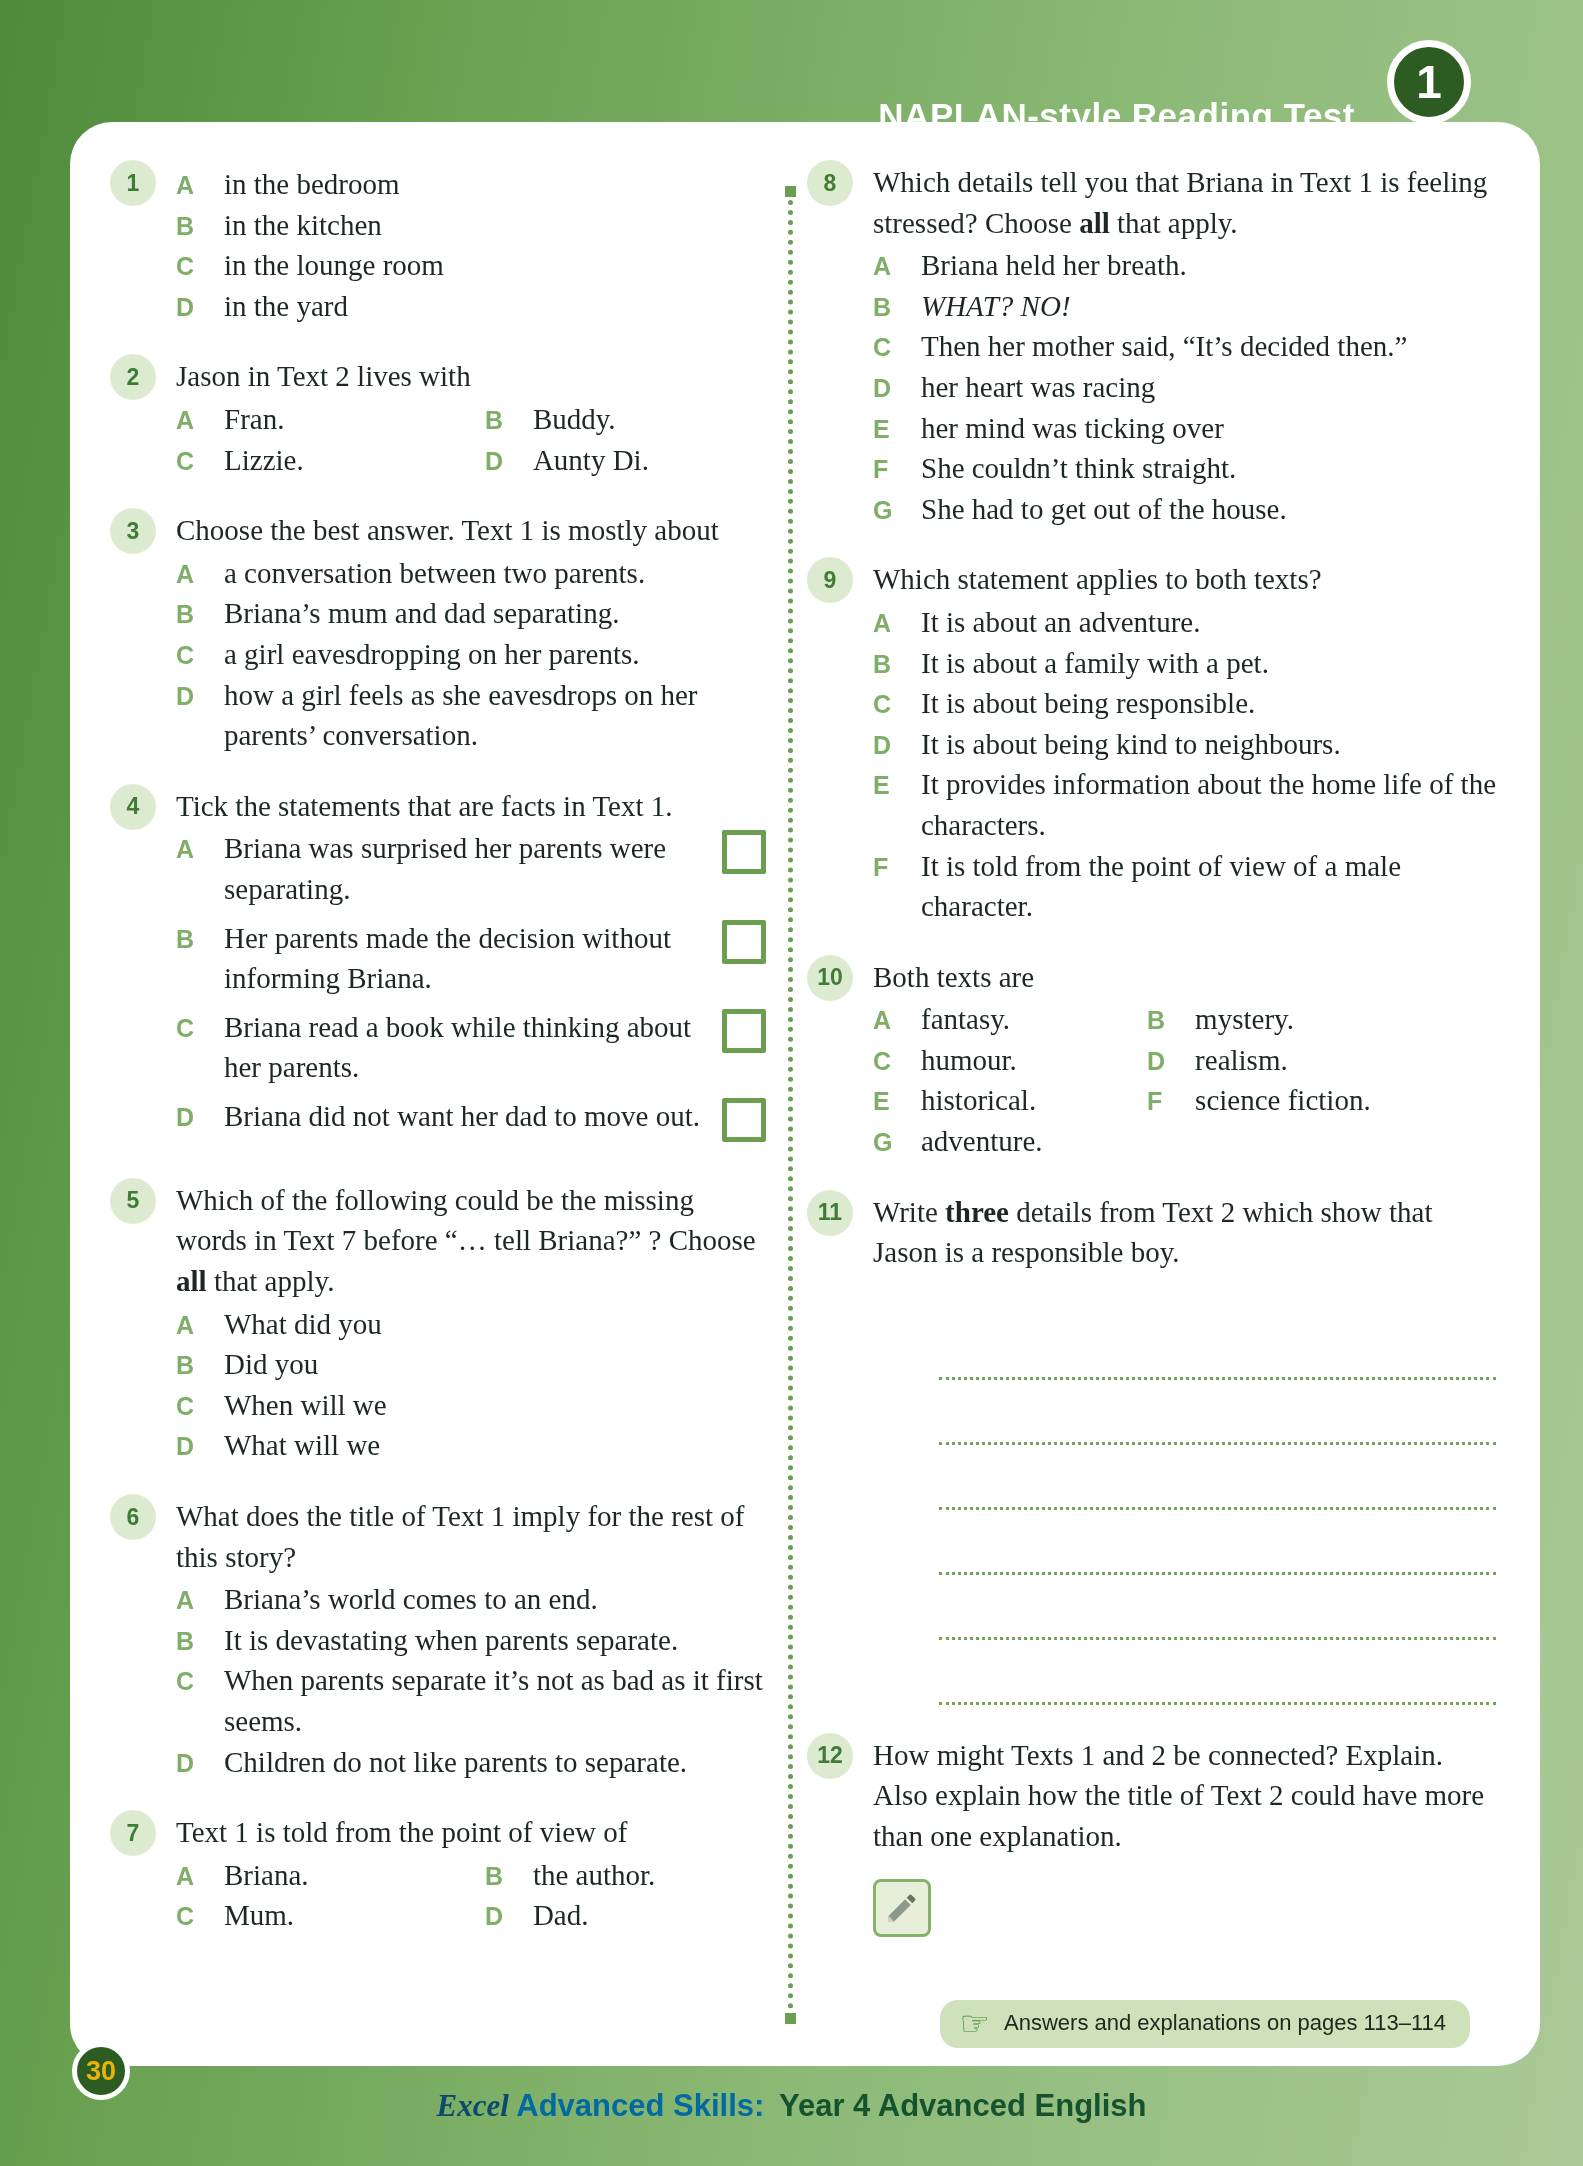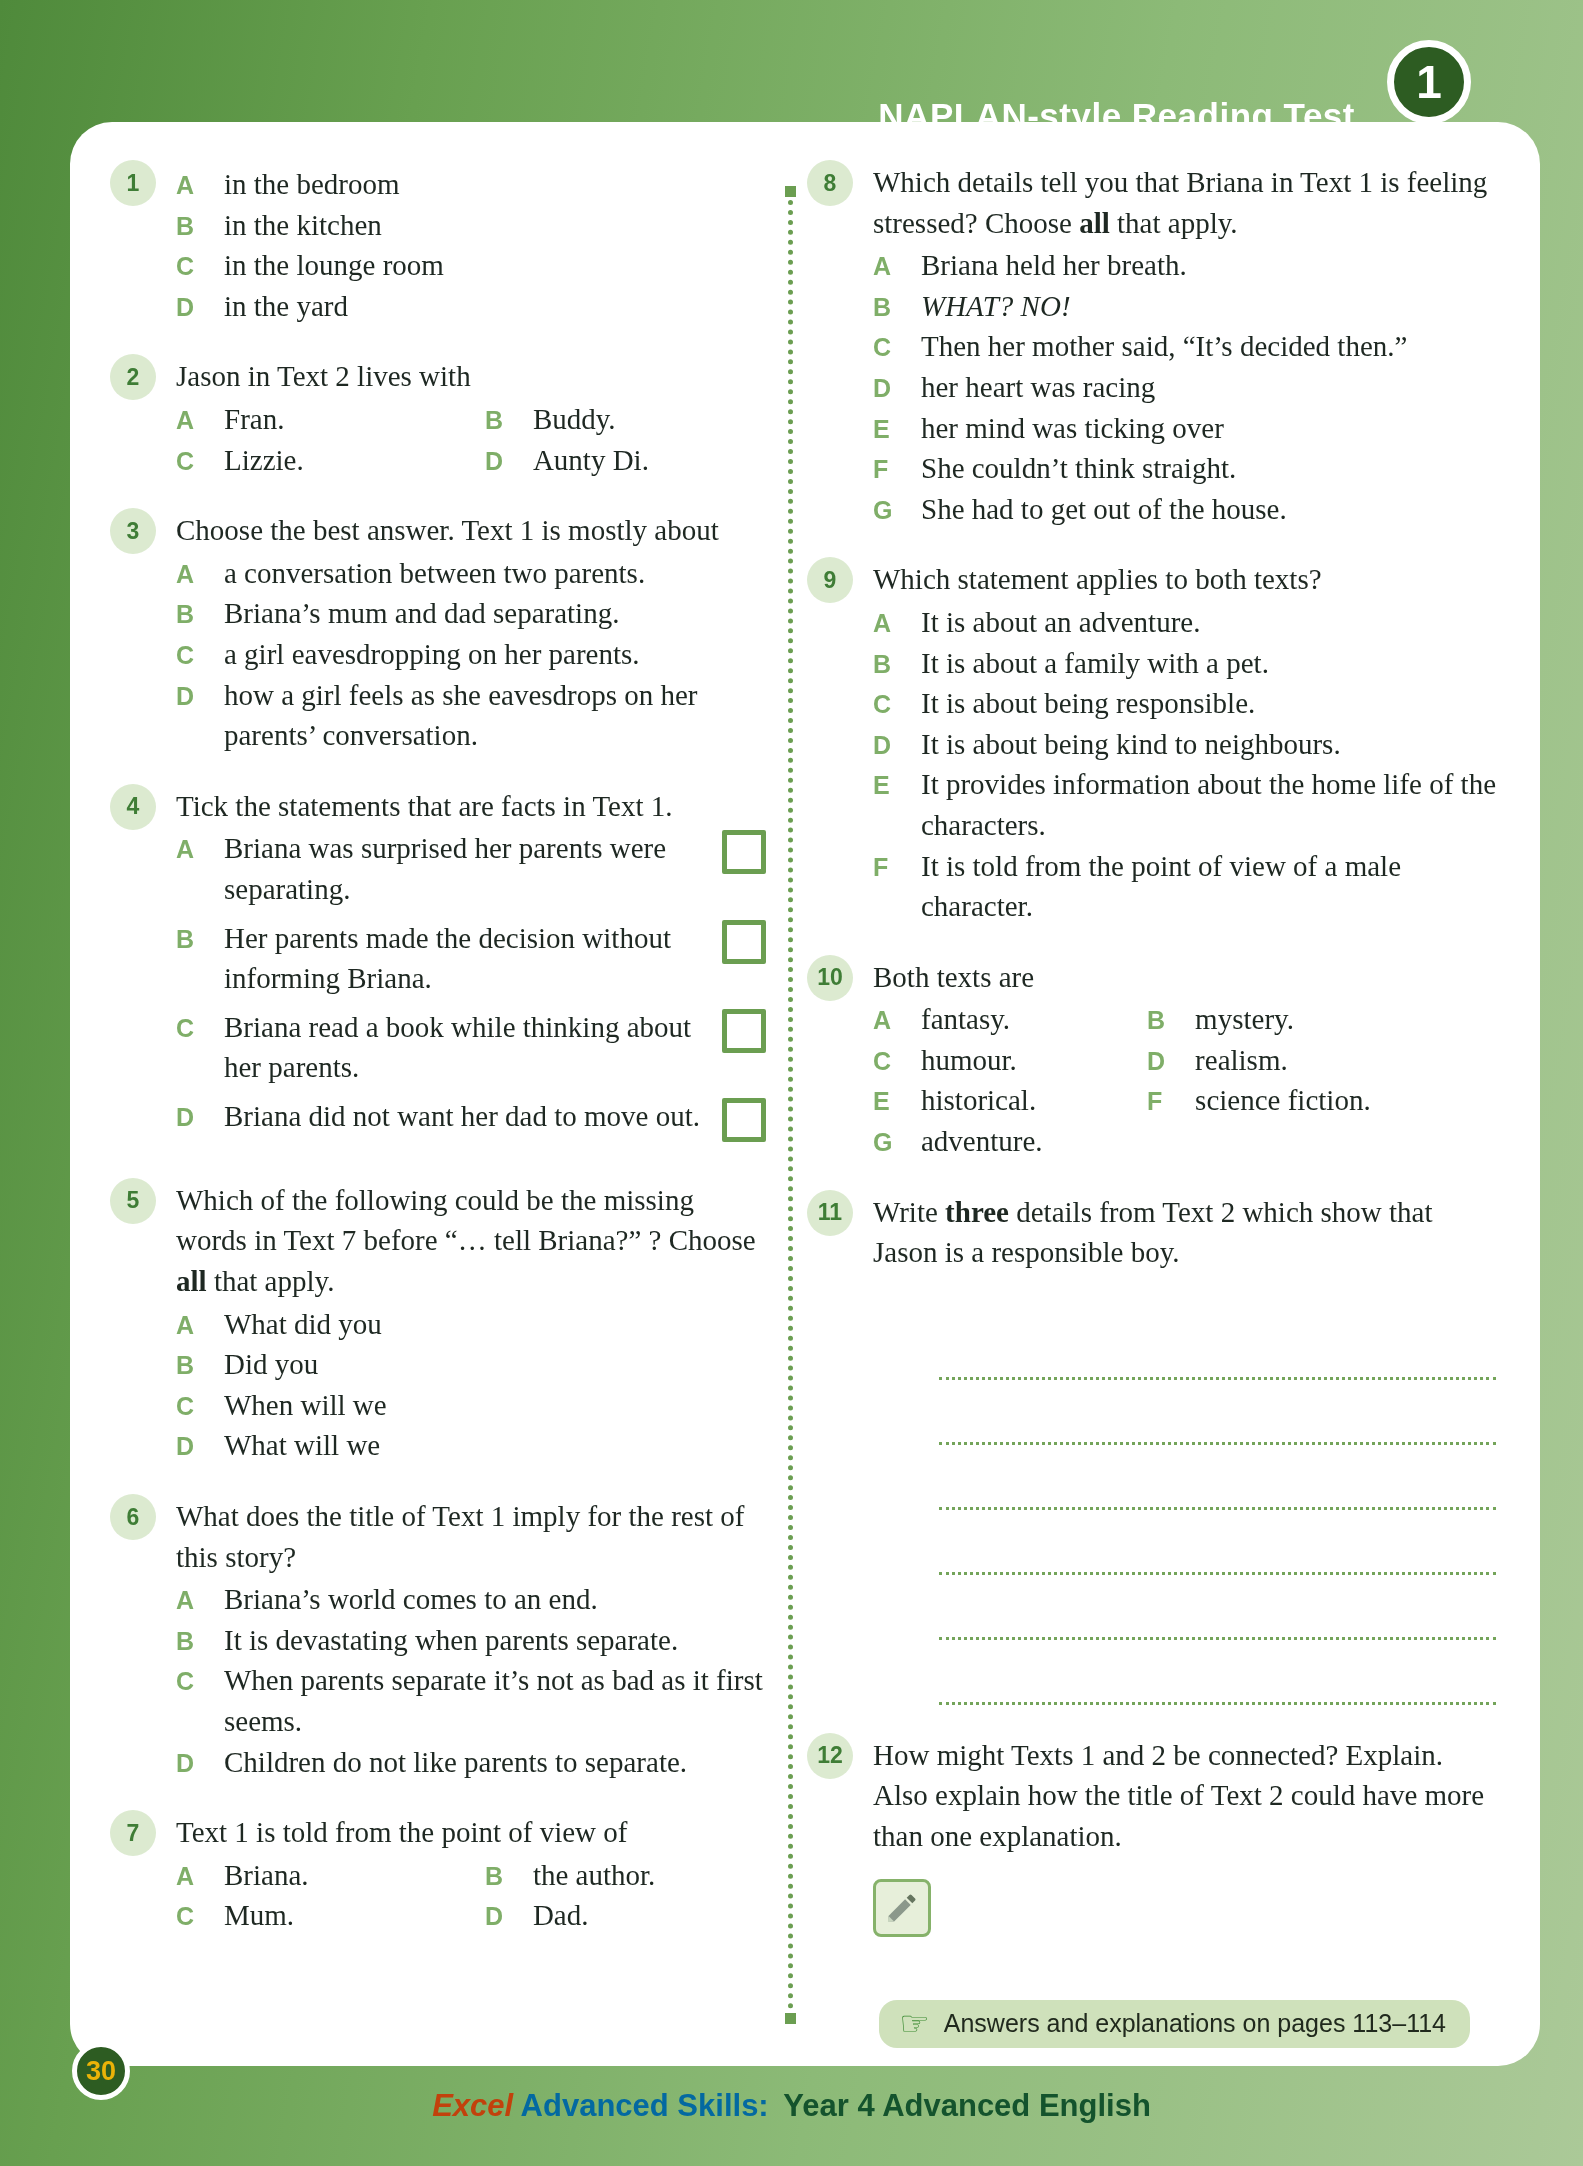--- a/index.html
+++ b/index.html
@@ -77,35 +77,35 @@
     position:absolute; right:26px; bottom:18px;
     background:#cfe1bb; border-radius:18px;
     display:flex; align-items:center; gap:14px;
     padding:6px 24px 8px 20px;
   }
   .hand-icon {
     color:#3f8d35; font-size:34px; line-height:1;
     font-family:"DejaVu Sans", sans-serif;
   }
   .answers-pill .txt {
-    font-family:"Liberation Sans", sans-serif; font-size:25px; color:#20291d;
+    font-family:"Liberation Sans", sans-serif; font-size:22px; color:#20291d;
   }
   .page-badge {
     position:absolute; left:72px; top:2042px;
     width:58px; height:58px; border:5px solid #ffffff; border-radius:50%;
     background:#2d5c22; color:#eab308;
     font-family:"Liberation Sans", sans-serif; font-weight:bold; font-size:27px;
     display:flex; align-items:center; justify-content:center; z-index:3;
   }
   .footer-line {
     position:absolute; top:2088px; left:0; width:100%;
     text-align:center; font-size:31px; white-space:nowrap;
   }
   .footer-line .brand-italic {
-    font-family:Liberation Sans, sans-serif; font-style:italic; font-weight:bold; color:#c2410c;
+    font-family:Liberation Serif, serif; font-style:italic; font-weight:bold; color:#0c4a6e;
   }
   .footer-line .brand-rest {
     font-family:"Liberation Sans", sans-serif; font-weight:bold; color:#0369a1;
   }
   .footer-line .course {
     font-family:Liberation Sans, sans-serif; font-weight:bold; color:#14532d;margin-left:6px;
   }
 </style>
 </head>
 <body>

